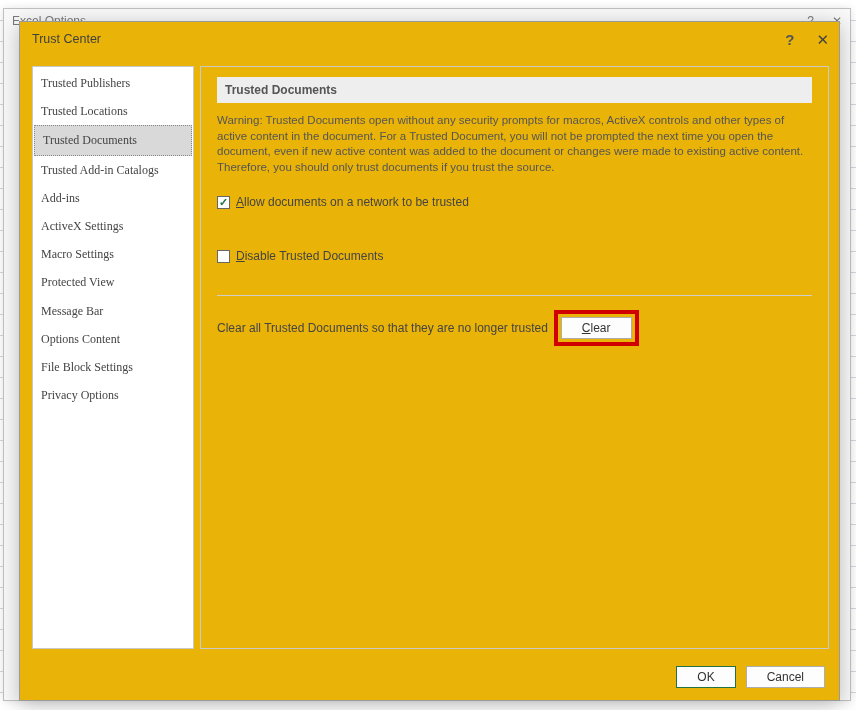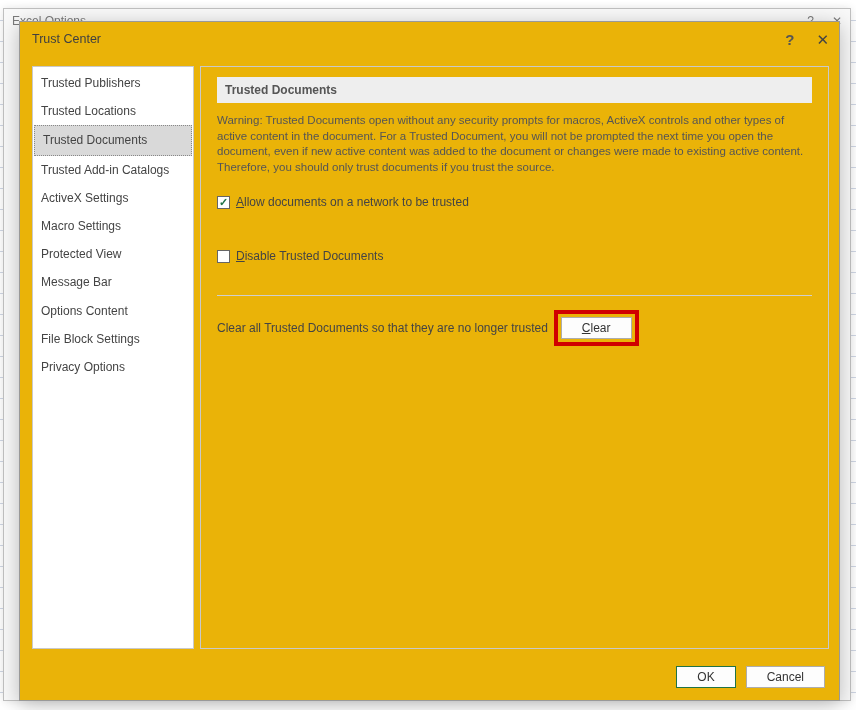--- a/index.html
+++ b/index.html
@@ -85,20 +85,21 @@
     display: flex;
     flex-direction: column;
     padding: 2px 0;
   }
   .sidebar-item {
     padding: 6px 8px;
     font-size: 12px;
     color: #444;
     cursor: pointer;
     line-height: 1.35;
+    font-family: Liberation Serif, serif;
   }
   .sidebar-item.selected {
     background: #d9d9d9;
     border: 1px dotted #888;
     margin: 0 1px;
   }
   .content {
     flex: 1;
     border: 1px solid #c9c9c9;
     padding: 10px 16px;
@@ -206,20 +207,21 @@
     </div>
   </div>
 
   <div class="dialog-body">
 
     <div class="sidebar" id="sidebar">
         <div class="sidebar-item">Trusted Publishers</div>
         <div class="sidebar-item">Trusted Locations</div>
         <div class="sidebar-item selected">Trusted Documents</div>
         <div class="sidebar-item">Trusted Add-in Catalogs</div>
+        <div class="sidebar-item">Add-ins</div>
         <div class="sidebar-item">ActiveX Settings</div>
         <div class="sidebar-item">Macro Settings</div>
         <div class="sidebar-item">Protected View</div>
         <div class="sidebar-item">Message Bar</div>
         <div class="sidebar-item">Options Content</div>
         <div class="sidebar-item">File Block Settings</div>
         <div class="sidebar-item">Privacy Options</div>
       </div>
 
     <div class="content">

